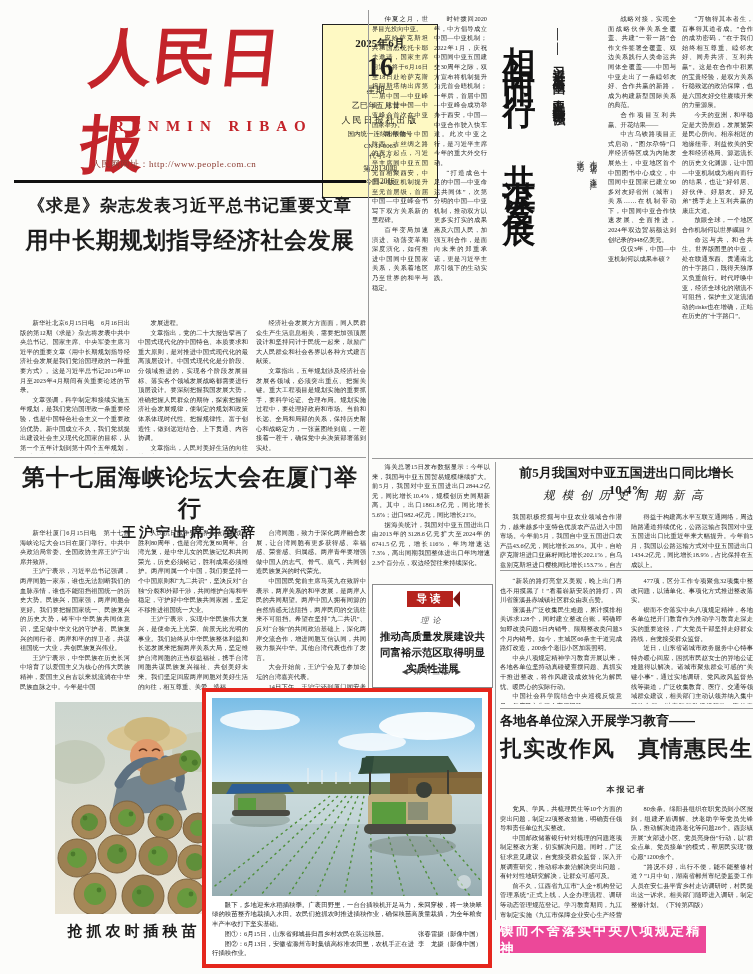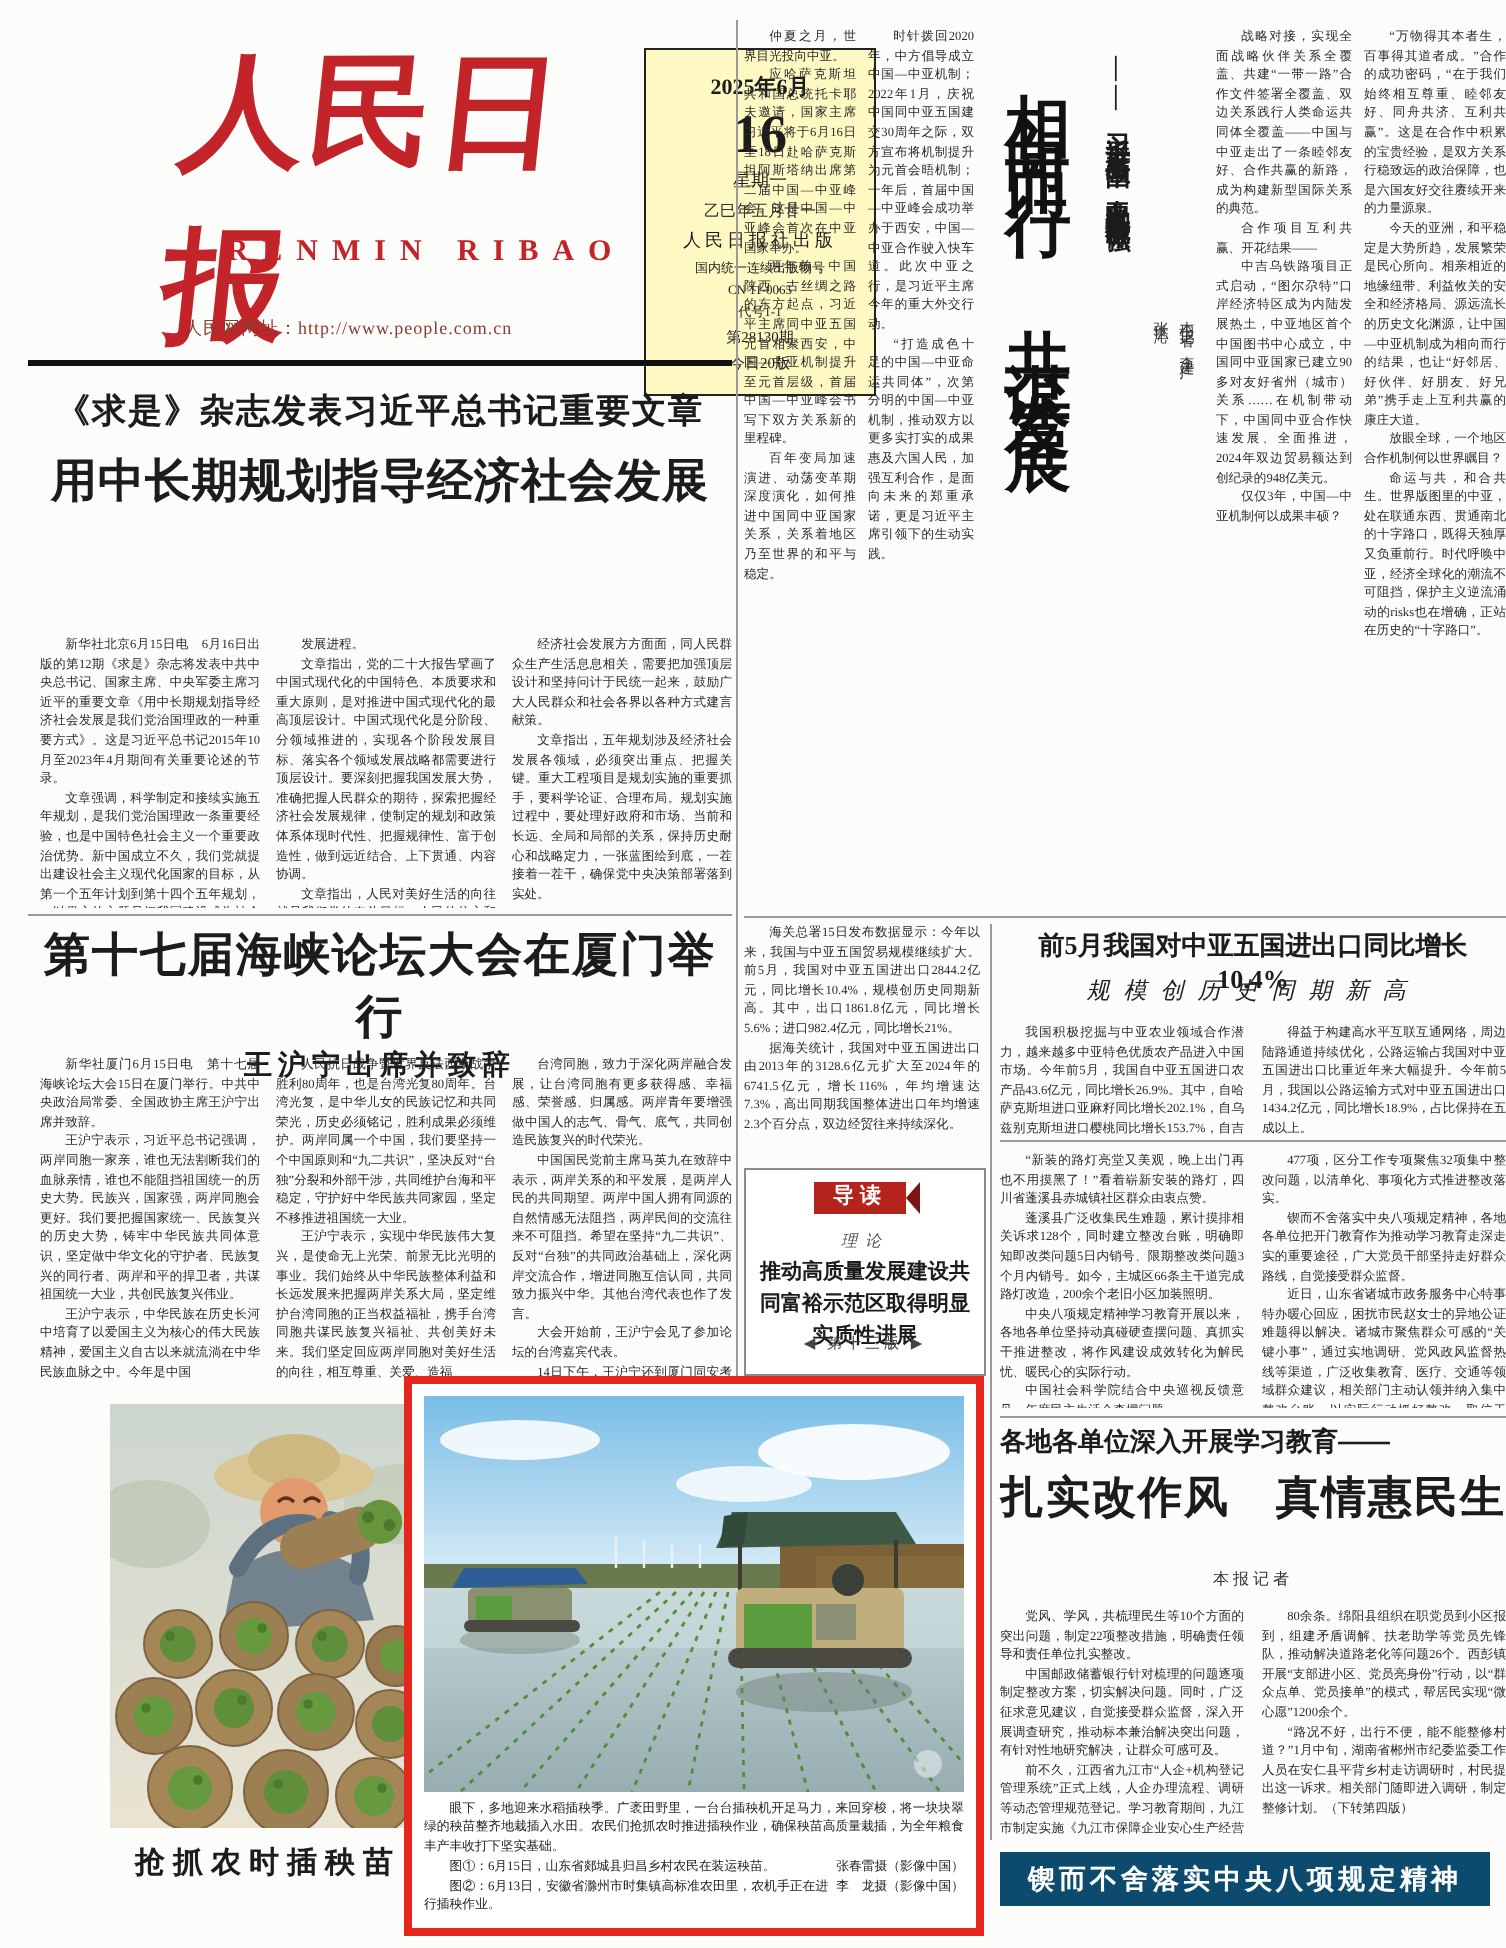--- a/index.html
+++ b/index.html
@@ -79,24 +79,24 @@
             font-weight:bold;line-height:16px;font-family:"Liberation Serif",serif;}
   .dd-page{position:absolute;left:0;top:82px;width:100%;text-align:center;font-size:7.5px;color:#444;
            letter-spacing:2px;}
   
   .u-p1{left:500px;top:576px;width:122px;height:128px;}
   .u-p2{left:631px;top:576px;width:122px;height:128px;}
   .u-kicker{left:500px;top:712px;width:253px;font-size:13px;font-weight:bold;
             font-family:"Liberation Sans","DejaVu Sans",sans-serif;}
   .u-head{left:500px;top:734px;width:253px;text-align:center;font-size:22px;font-weight:bold;
           font-family:"Liberation Serif",serif;letter-spacing:1px;}
-  .u-byline{left:500px;top:784px;width:253px;text-align:center;font-size:8px;color:#333;letter-spacing:2px;}
+  .u-byline{left:500px;top:784px;width:253px;text-align:center;font-size:8px;color:#333;letter-spacing:2px;font-weight:bold;}
   .u-c1{left:500px;top:804px;width:122px;height:114px;}
   .u-c2{left:631px;top:804px;width:122px;height:114px;}
-  .banner{left:500px;top:926px;width:245px;height:27px;background:#0c4a6e;color:#fff;
+  .banner{left:500px;top:926px;width:206px;height:27px;background:#ec4899;color:#fff;
           display:flex;align-items:center;justify-content:center;font-size:13.5px;font-weight:bold;
           letter-spacing:2px;font-family:"Liberation Sans","DejaVu Sans",sans-serif;}
   
   .photoL{left:55px;top:702px;width:158px;height:212px;overflow:hidden;background:#dfe3d8;}
   .capL{left:55px;top:922px;width:158px;text-align:center;font-size:15px;font-weight:bold;
         letter-spacing:4px;font-family:"Liberation Sans","DejaVu Sans",sans-serif;}
   .frameM{left:202px;top:688px;width:282px;height:272px;border:4px solid #e5261d;background:#fff;}
   .photoM{position:absolute;left:6px;top:6px;width:270px;height:198px;overflow:hidden;background:#bcd6e4;}
   .capM{position:absolute;left:6px;top:208px;width:270px;font-size:6.4px;line-height:9.4px;
         text-align:justify;color:#222;}

